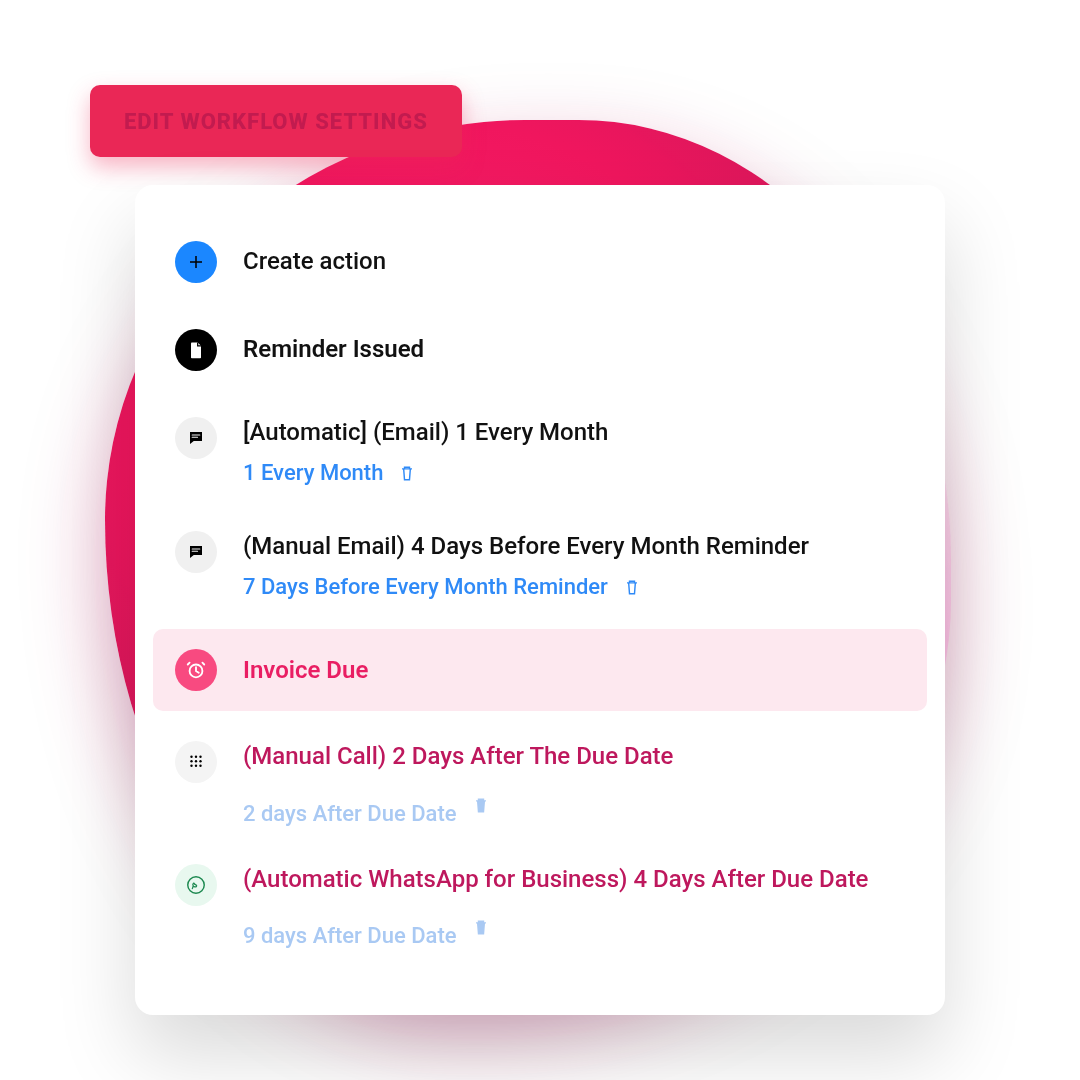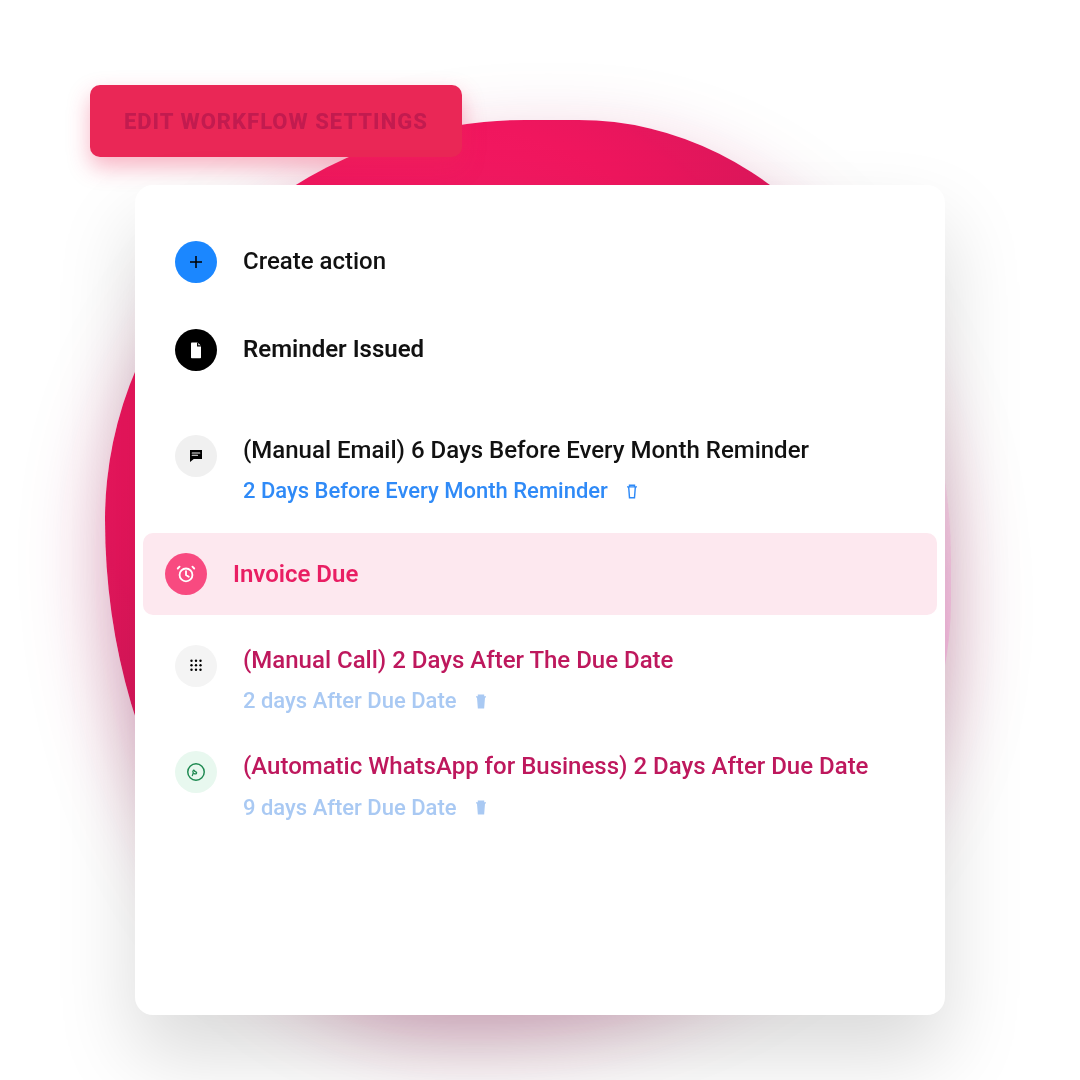--- a/index.html
+++ b/index.html
@@ -71,28 +71,28 @@
     padding:14px 40px 14px 40px;
     gap:26px;
     text-align:right;
   }
   .row.header{align-items:center;}
   .row .body{display:flex;flex-direction:column;gap:12px;}
   .title{font-size:24px;color:var(--text);font-weight:500;line-height:1.3;}
   .title.muted{color:#be185d;}
   .sub{display:flex;align-items:center;gap:14px;font-size:22px;font-weight:500;}
   .sub .link{color:var(--blue);}
-  .sub.faded .link{color:var(--blue-faded);}
+  .sub.faded .link{color:var(--blue-faded);margin-top:16px;}
   .sub.faded .trash svg *{fill:var(--blue-faded);stroke:var(--blue-faded);}
 
   
   .row.highlight{
     background:var(--pink-bg);
     border-radius:10px;
-    margin:6px 8px;
+    margin:6px 18px;
     padding:20px 22px;
     align-items:center;
   }
   .row.highlight .title{color:var(--pink);font-weight:600;}
 
   
   .ic{
     width:42px;height:42px;border-radius:50%;
     display:flex;align-items:center;justify-content:center;
     flex-shrink:0;
@@ -144,34 +144,53 @@
             <path d="M14 3v4h4" fill="none" stroke="#000" stroke-width="1.5"></path>
           </svg>
       </span>
       <div class="body">
         <span class="title" style="font-weight:600">Reminder Issued</span>
       </div>
     </div>
 
     <div class="gap-lg"></div>
 
-
-    <div class="gap-lg"></div>
-
     <div class="row">
       <span class="ic msg">
         <svg width="18" height="18" viewBox="0 0 24 24">
             <path d="M4 4h16v12H9l-5 4V4z" fill="#000"></path>
             <path d="M7 8h10M7 11h7" stroke="#f0f0f0" stroke-width="1.6" stroke-linecap="round"></path>
           </svg>
       </span>
       <div class="body">
-        <span class="title">(Manual Email) 6 Days Before Every Month Reminder</span>
+        <span class="title">[Automatic] (Email) 1 Every Month</span>
         <span class="sub">
-          <span class="link">2 Days Before Every Month Reminder</span>
+          <span class="link">1 Every Month</span>
+          <span class="trash">
+            <svg width="20" height="20" viewBox="0 0 24 24">
+                <path d="M6 7h12M9 7V5h6v2M8 7l1 13h6l1-13"></path>
+              </svg>
+          </span>
+        </span>
+      </div>
+    </div>
+
+    <div class="gap-lg"></div>
+
+    <div class="row">
+      <span class="ic msg">
+        <svg width="18" height="18" viewBox="0 0 24 24">
+            <path d="M4 4h16v12H9l-5 4V4z" fill="#000"></path>
+            <path d="M7 8h10M7 11h7" stroke="#f0f0f0" stroke-width="1.6" stroke-linecap="round"></path>
+          </svg>
+      </span>
+      <div class="body">
+        <span class="title">(Manual Email) 4 Days Before Every Month Reminder</span>
+        <span class="sub">
+          <span class="link">7 Days Before Every Month Reminder</span>
           <span class="trash">
             <svg width="20" height="20" viewBox="0 0 24 24">
                 <path d="M6 7h12M9 7V5h6v2M8 7l1 13h6l1-13"></path>
               </svg>
           </span>
         </span>
       </div>
     </div>
 
     <div class="gap-md"></div>
@@ -218,21 +237,21 @@
     <div class="gap-md"></div>
 
     <div class="row">
       <span class="ic wa">
         <svg width="22" height="22" viewBox="0 0 24 24">
             <circle cx="12" cy="12" r="9" fill="none" stroke="#1f8a52" stroke-width="1.6"></circle>
             <path d="M8 16l1-3c-.6-1-.8-2 .2-3 .4-.4 1 .5 1.3 1 .3.5.6.3 1 .6.5.3 1.6 1 1 1.8-.5.7-1.6.8-2.5.4" fill="none" stroke="#1f8a52" stroke-width="1.4" stroke-linecap="round"></path>
           </svg>
       </span>
       <div class="body">
-        <span class="title muted">(Automatic WhatsApp for Business) 2 Days After Due Date</span>
+        <span class="title muted">(Automatic WhatsApp for Business) 4 Days After Due Date</span>
         <span class="sub faded">
           <span class="link">9 days After Due Date</span>
           <span class="trash">
             <svg width="20" height="20" viewBox="0 0 24 24">
                 <path d="M6 7h12M9 7V5h6v2M8 7l1 13h6l1-13"></path>
               </svg>
           </span>
         </span>
       </div>
     </div>

